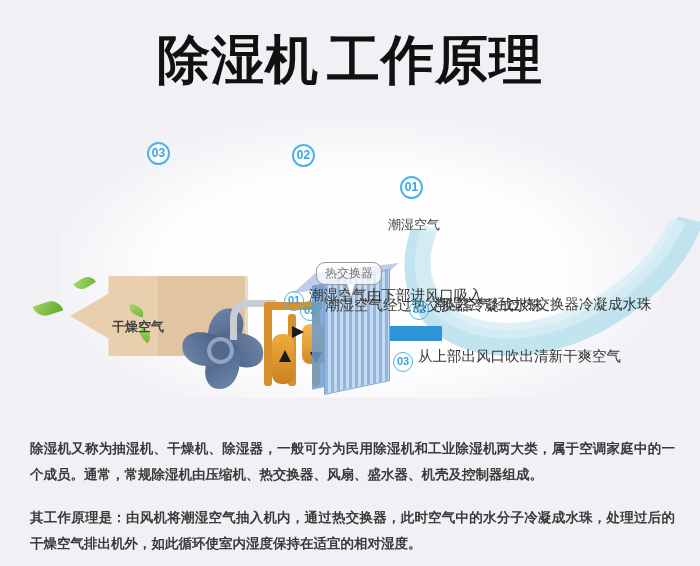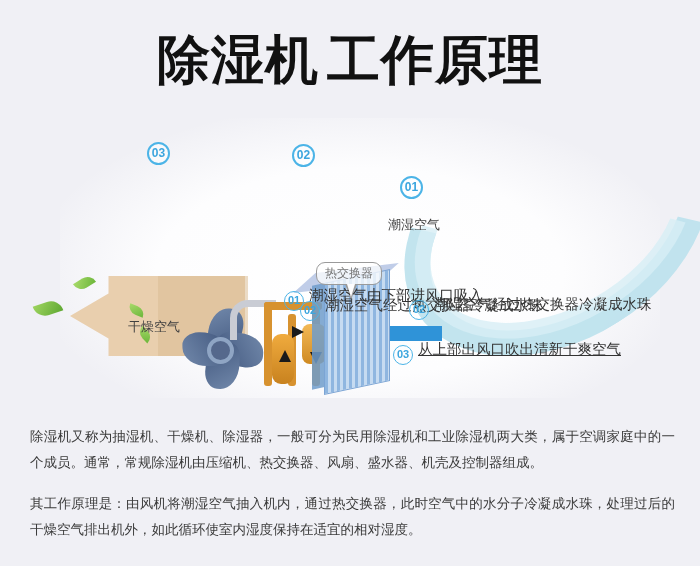--- a/index.html
+++ b/index.html
@@ -178,21 +178,21 @@
     -webkit-text-stroke:5px #ffffff;
     paint-order:stroke fill;
     text-shadow:0 2px 0 rgba(255,255,255,.9);
   }
 
   
   .body-text{
     position:absolute; left:30px; top:420px; width:645px;
     font-size:13.5px; color:#3a3a3a; line-height:1.95;
   }
-  .body-text p{ margin:4px 0 14px 0; text-align:justify; }
+  .body-text p{ margin:16px 0 14px 0; text-align:justify;font-weight:bold; }
 </style>
 </head>
 <body>
 
 <div id="page">
 
   <div class="title-band">
     <div class="title-text">
       <span>除湿机</span><span class="t2">工作原理</span>
     </div>
@@ -238,34 +238,34 @@
     <div class="hx-side"></div>
     <div class="hx"></div>
 
     <div class="badge" style="left:400px; top:58px;">01</div>
     <div class="ill-label" style="left:388px; top:98px;">潮湿空气</div>
 
     <div class="badge" style="left:292px; top:26px;">02</div>
     <div class="bubble">热交换器</div>
 
     <div class="badge" style="left:147px; top:24px;">03</div>
-    <div class="ill-label" style="left:128px; top:200px;">干燥空气</div>
+    <div class="ill-label" style="left:112px; top:200px;font-weight:bold;">干燥空气</div>
 
     <div class="cap" style="left:284px; top:168px;">
       <span class="cb">01</span><span>潮湿空气由下部进风口吸入</span>
     </div>
     <div class="cap" style="left:300px; top:178px;">
       <span class="cb">02</span><span>潮湿空气经过热交换器冷凝成水珠</span>
     </div>
   </div>
 
   <div class="cap" style="left:409px; top:295px; z-index:3;">
     <span class="cb">02</span><span>潮湿空气经过热交换器冷凝成水珠</span>
   </div>
-  <div class="cap" style="left:393px; top:340px; z-index:3;text-decoration:underline;">
+  <div class="cap" style="left:393px; top:347px; z-index:3;">
     <span class="cb">03</span><span>从上部出风口吹出清新干爽空气</span>
   </div>
 
   <div class="overlay">
   </div>
 
   <div class="body-text">
     <p>除湿机又称为抽湿机、干燥机、除湿器，一般可分为民用除湿机和工业除湿机两大类，属于空调家庭中的一个成员。通常，常规除湿机由压缩机、热交换器、风扇、盛水器、机壳及控制器组成。</p>
     <p>其工作原理是：由风机将潮湿空气抽入机内，通过热交换器，此时空气中的水分子冷凝成水珠，处理过后的干燥空气排出机外，如此循环使室内湿度保持在适宜的相对湿度。</p>
   </div>

